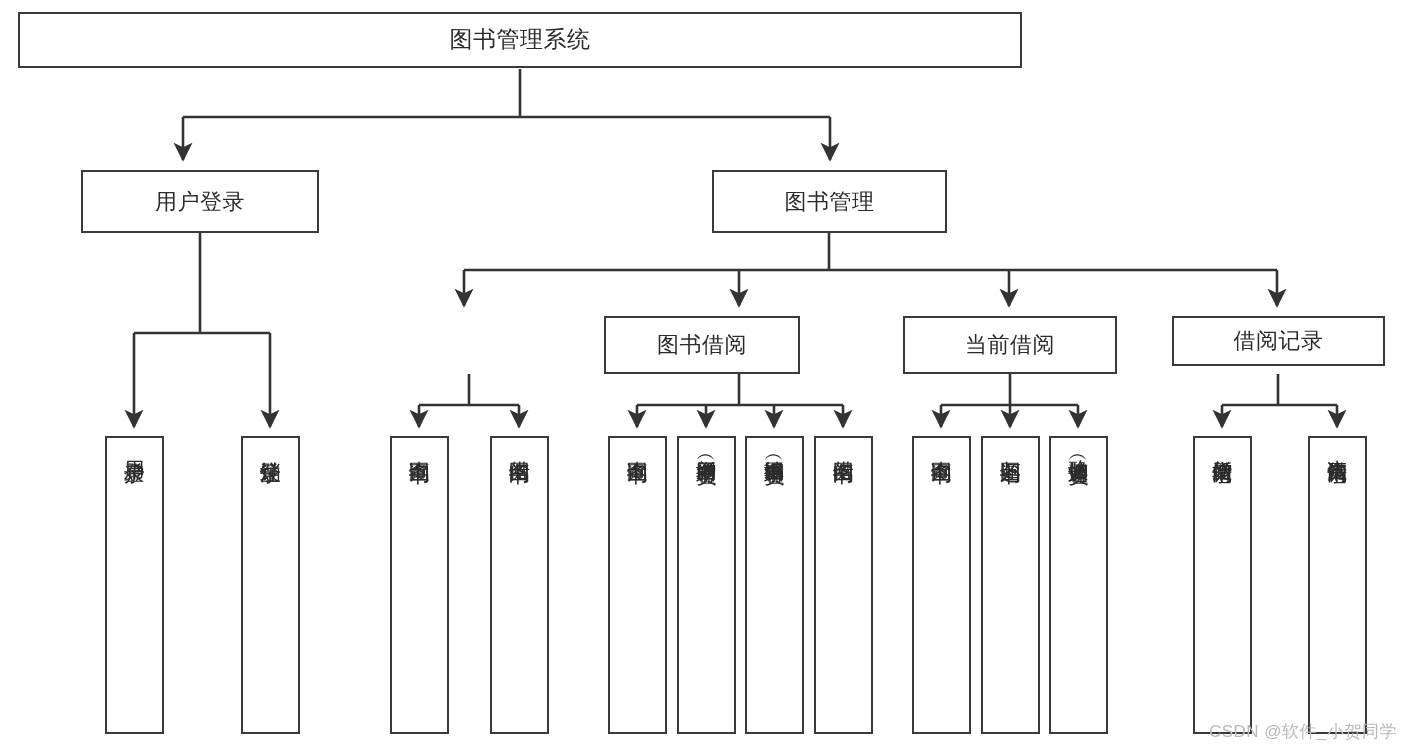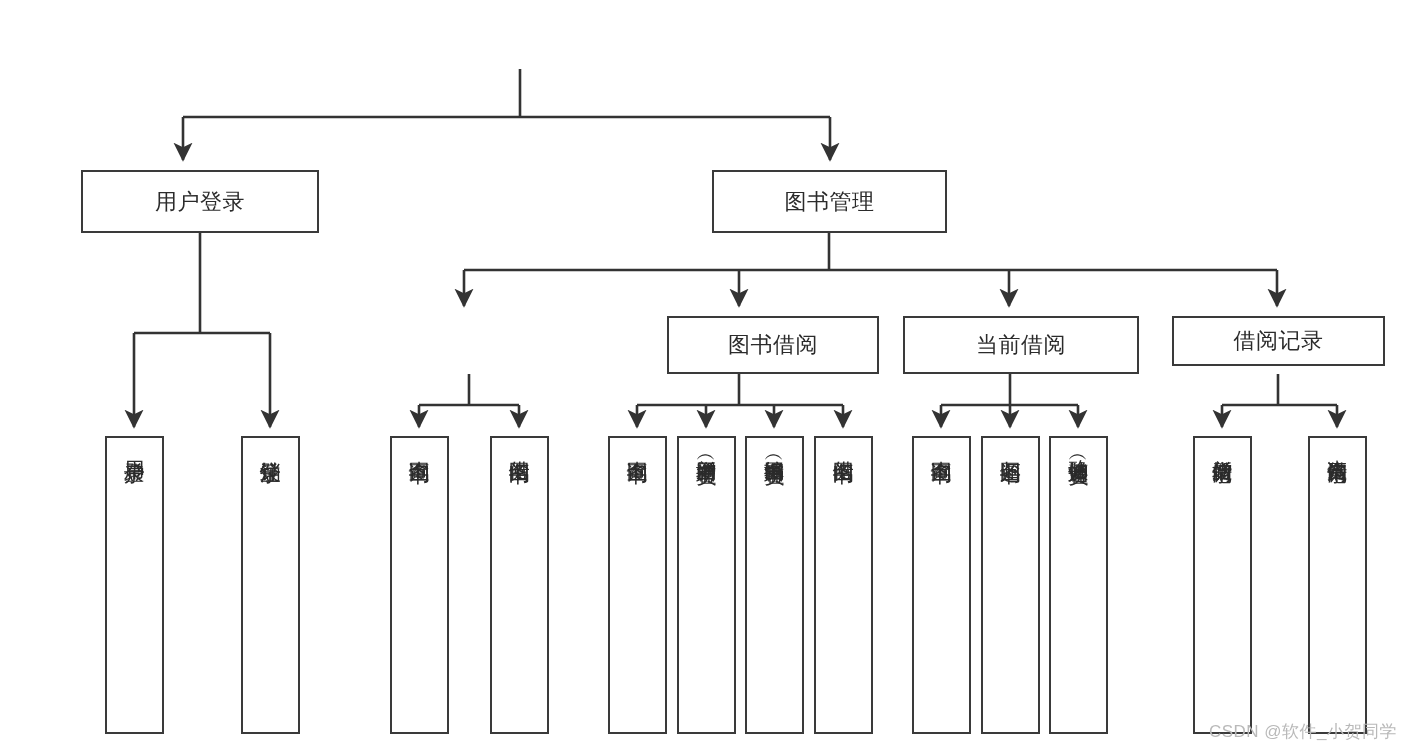--- a/index.html
+++ b/index.html
@@ -122,32 +122,35 @@
       <path d="M 1010 405 L 1010 427" marker-end="url(#arrow)"></path>
       <path d="M 1078 405 L 1078 427" marker-end="url(#arrow)"></path>
 
       <path d="M 1278 374 L 1278 405"></path>
       <path d="M 1222 405 L 1337 405"></path>
       <path d="M 1222 405 L 1222 427" marker-end="url(#arrow)"></path>
       <path d="M 1337 405 L 1337 427" marker-end="url(#arrow)"></path>
     </g>
   </svg>
 
+  <div class="node horiz root" style="left:18px; top:12px; width:1004px; height:56px;">
+    <span class="lbl">图书管理系统</span>
+  </div>
 
   <div class="node horiz" style="left:81px; top:170px; width:238px; height:63px;">
     <span class="lbl">用户登录</span>
   </div>
   <div class="node horiz" style="left:712px; top:170px; width:235px; height:63px;justify-content:center;">
     <span class="lbl">图书管理</span>
   </div>
 
-  <div class="node horiz" style="left:667px; top:316px; width:212px; height:58px;">
+  <div class="node horiz" style="left:604px; top:316px; width:196px; height:58px;">
     <span class="lbl">图书借阅</span>
   </div>
-  <div class="node horiz" style="left:903px; top:316px; width:236px; height:58px;">
+  <div class="node horiz" style="left:903px; top:316px; width:214px; height:58px;">
     <span class="lbl">当前借阅</span>
   </div>
   <div class="node horiz" style="left:1172px; top:316px; width:213px; height:50px;">
     <span class="lbl">借阅记录</span>
   </div>
 
   <div class="node vert" style="left:105px; top:436px; width:59px; height:298px;">
     <span class="lbl">用户登录</span>
   </div>
   <div class="node vert" style="left:241px; top:436px; width:59px; height:298px;">

